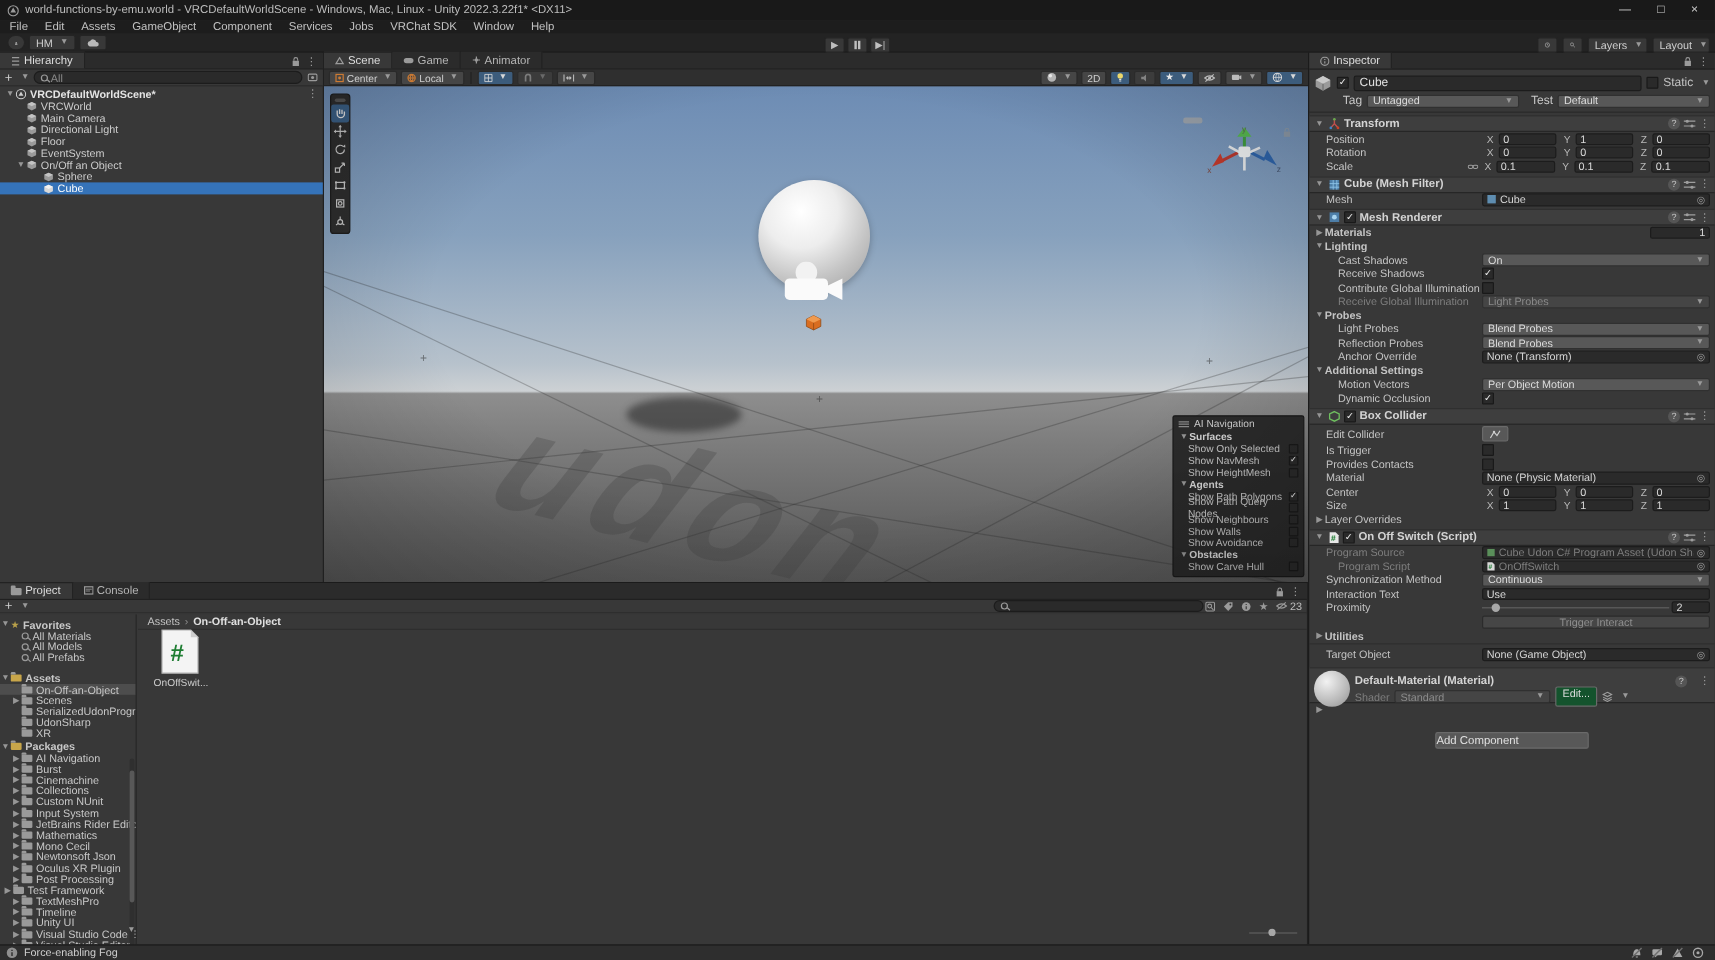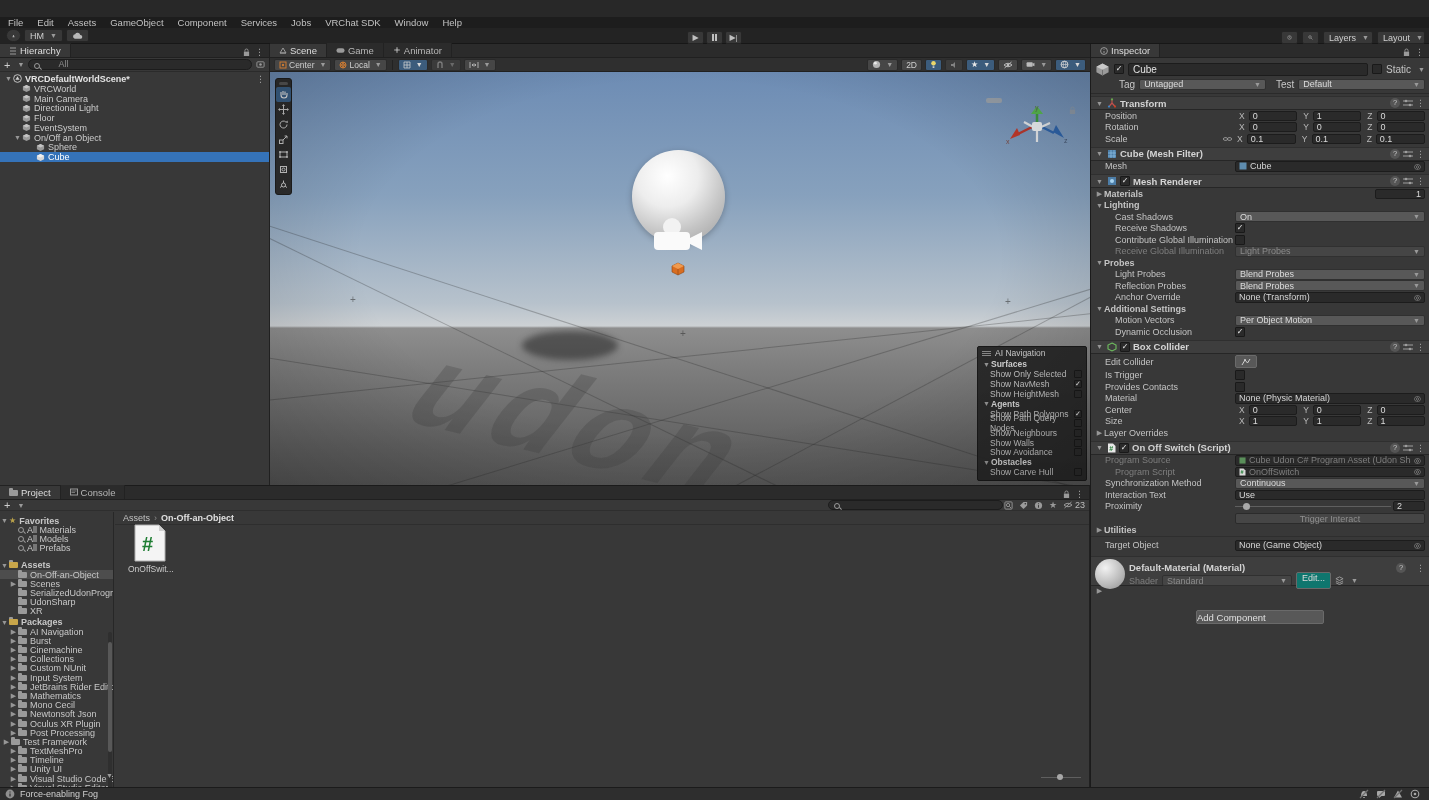--- a/index.html
+++ b/index.html
@@ -18,21 +18,21 @@
   .dda{font-size:7px;color:#9a9a9a;margin-left:3px}
 
   
   .tabstrip{height:14px;background:#2b2b2b;display:flex;align-items:flex-end;border-bottom:1px solid #202020}
   .ptab{height:14px;display:flex;align-items:center;gap:3px;padding:0 9px;font-size:9.5px;color:#b6b6b6;background:#2b2b2b;border-right:1px solid #222}
   .ptab.active{background:#383838;color:#dedede;border-top:1px solid #222}
   .striprt{margin-left:auto;display:flex;align-items:center;gap:5px;padding-right:5px}
   .kebab{color:#9e9e9e;font-size:9px}
   .fold{display:inline-block;width:9px;color:#969696;font-size:7px;text-align:center;flex:0 0 9px}
   .cb{width:10px;height:10px;background:#2a2a2a;border:1px solid #191919;border-radius:1px;color:#ececec;font-size:8px;line-height:8px;text-align:center;flex:0 0 10px}
-  .sfield{background:#2a2a2a;border:1px solid #1c1c1c;border-radius:7px;height:11px;display:flex;align-items:flex-end;padding:0 5px;color:#8b8b8b;font-size:9px;gap:18px}
+  .sfield{background:#2a2a2a;border:1px solid #1c1c1c;border-radius:7px;height:11px;display:flex;align-items:center;padding:0 5px;color:#8b8b8b;font-size:9px;gap:2px}
   .sico{width:6px;height:6px;border:1px solid #9a9a9a;border-radius:50%;position:relative;flex:0 0 6px}
   .sico::after{content:"";position:absolute;width:3px;height:1px;background:#9a9a9a;transform:rotate(45deg);right:-3px;bottom:-1px}
   .fico{width:9px;height:6px;background:#9a9a9a;position:relative;border-radius:0 1px 1px 1px;margin-right:3px;flex:0 0 9px}
   .fico::before{content:"";position:absolute;top:-2px;left:0;width:4px;height:2px;background:#9a9a9a;border-radius:1px 1px 0 0}
 
   
   #hierarchy{position:absolute;left:0;top:44px;width:270px;height:441px;background:#383838;border-right:1px solid #202020}
   .hiertools{height:14px;background:#383838;border-bottom:1px solid #2b2b2b;display:flex;align-items:center;padding:0 4px;gap:4px}
   .hrow{height:9.8px;display:flex;align-items:center;font-size:9px;color:#cccccc;padding-left:4px;white-space:nowrap}
   .hrow.sel{background:#3573b9;color:#fff}
@@ -108,20 +108,32 @@
   .sbicons{margin-left:auto;display:flex;align-items:center;gap:7px;padding-right:4px}
 
   .gamegizmo{position:absolute;right:20px;top:26px;width:66px;height:60px}
   svg{display:block}
 </style>
 </head>
 <body>
 
 <div id="root">
 
+  <div class="titlebar">
+    <svg width="10" height="10" viewBox="0 0 10 10" style="margin-right:5px">
+        <circle cx="5" cy="5" r="4.2" fill="none" stroke="#9a9a9a"></circle>
+        <path d="M5 2.2 L7.4 6.4 H2.6 Z" fill="#9a9a9a"></path>
+      </svg>
+    <span>world-functions-by-emu.world - VRCDefaultWorldScene - Windows, Mac, Linux - Unity 2022.3.22f1* &lt;DX11&gt;</span>
+    <span class="wbtns">
+      <span>—</span>
+      <span>□</span>
+      <span>×</span>
+    </span>
+  </div>
 
   <div class="menubar">
     <span>File</span>
     <span>Edit</span>
     <span>Assets</span>
     <span>GameObject</span>
     <span>Component</span>
     <span>Services</span>
     <span>Jobs</span>
     <span>VRChat SDK</span>
@@ -1208,21 +1220,21 @@
             <span class="cttl">Default-Material (Material)</span>
             <span class="hlp"></span>
             <span class="kebab">⋮</span>
           </div>
           <div style="display:flex;align-items:center;gap:4px;height:13px">
             <span class="dis-t" style="font-size:9px">Shader</span>
             <div class="dd dis" style="max-width:130px">
                 <span class="dtext">Standard</span>
                 <span class="dda">▼</span>
               </div>
-            <div style="background:#0f766e;border:1px solid #6a6a6a;border-radius:2px;height:17px;padding:0 5px;font-size:9px;color:#dcdcdc;line-height:10px"><span>Edit...</span></div>
+            <div style="background:#14532d;border:1px solid #6a6a6a;border-radius:2px;height:17px;padding:0 5px;font-size:9px;color:#dcdcdc;line-height:10px"><span>Edit...</span></div>
             <svg width="9" height="9" viewBox="0 0 10 10">
                 <path d="M5 1 L9 3 L5 5 L1 3 Z M1 5.5 L5 7.5 L9 5.5 M1 7.5 L5 9.5 L9 7.5" fill="none" stroke="#9e9e9e"></path>
               </svg>
             <span class="dda">▼</span>
           </div>
         </div>
       </div>
     </div>
     <div style="padding-left:4px;height:10px;display:flex;align-items:center">
         <span class="fold">▶</span>

